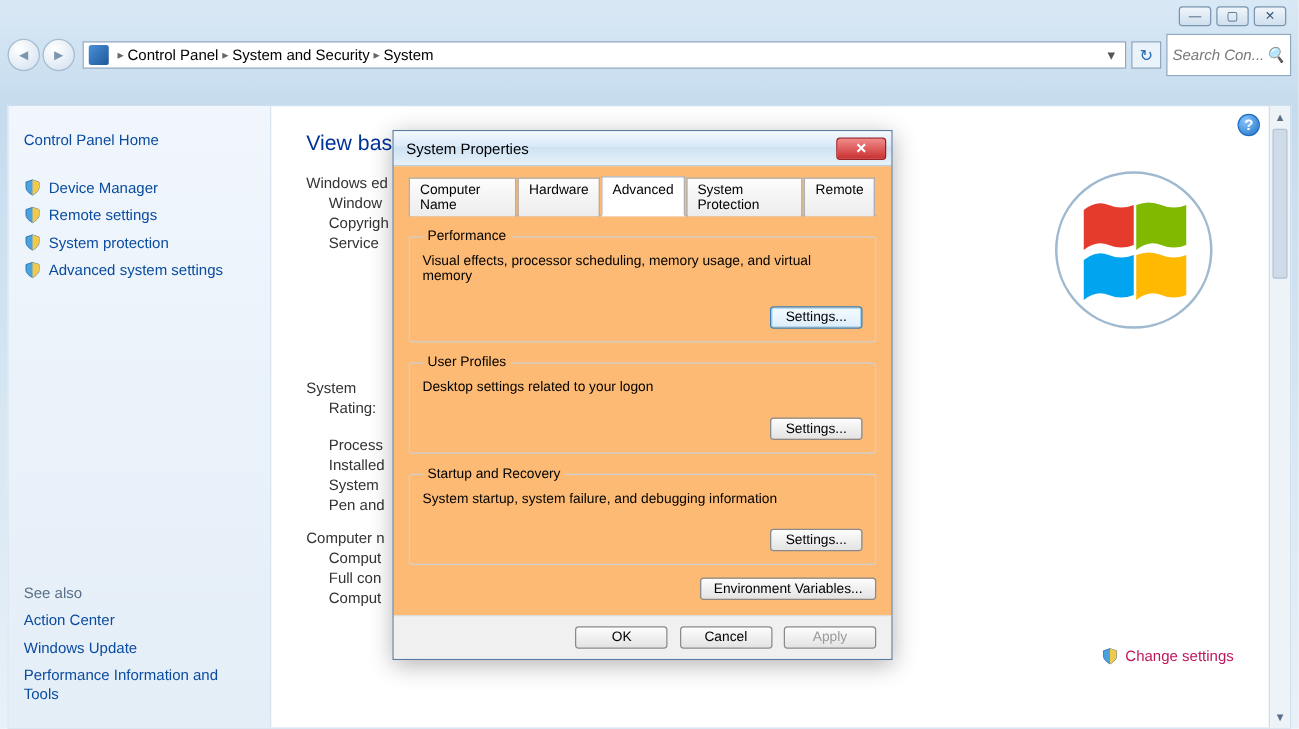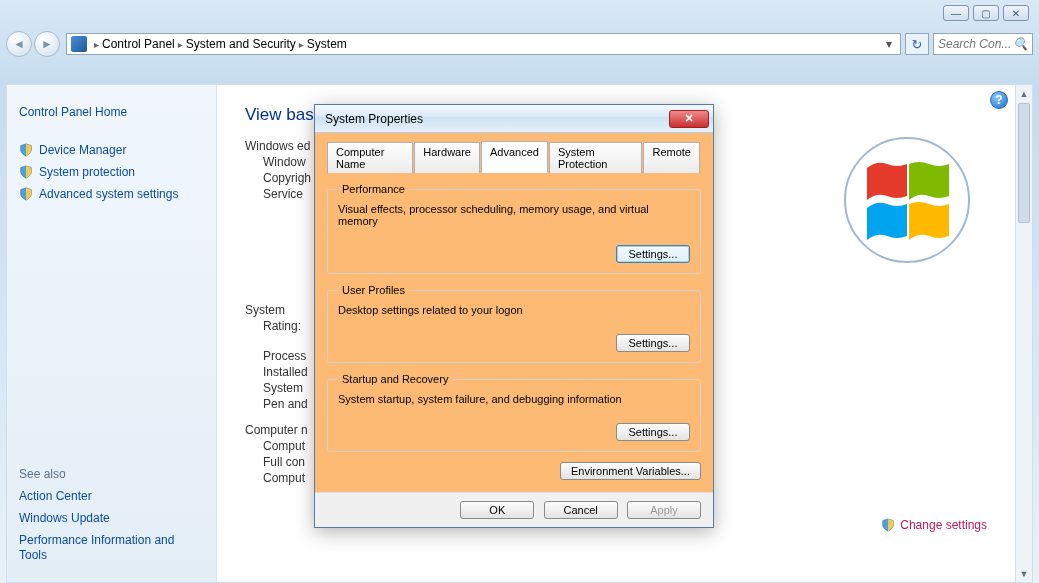--- a/index.html
+++ b/index.html
@@ -8,21 +8,21 @@
   .window-controls { position: absolute; top: 5px; right: 10px; display: flex; gap: 4px; }
   .wc-btn { width: 26px; height: 16px; border: 1px solid #7a96b0; border-radius: 3px; background: linear-gradient(to bottom, #f0f5fa, #d0dfee); display: flex; align-items: center; justify-content: center; font-size: 10px; color: #3a5a78; cursor: default; }
   
   .nav-row { position: absolute; top: 30px; left: 0; right: 0; height: 28px; display: flex; align-items: center; padding: 0 6px; }
   .nav-btn { width: 26px; height: 26px; border: 1px solid #a5bcd0; border-radius: 50%; background: radial-gradient(circle at 35% 30%, #fff, #d0dfee); margin-right: 2px; display: flex; align-items: center; justify-content: center; }
   .breadcrumb { flex: 1; height: 22px; background: #fff; border: 1px solid #8ea7bf; display: flex; align-items: center; padding: 0 4px; margin: 0 4px; }
   .bc-icon { width: 16px; height: 16px; background: linear-gradient(135deg,#4a90d9,#1e5799); margin-right: 4px; border-radius: 2px; }
   .bc-sep { margin: 0 3px; color: #666; font-size: 10px; }
   .bc-drop { width: 14px; text-align: center; color: #555; cursor: default; }
   .refresh-btn { width: 24px; height: 22px; border: 1px solid #8ea7bf; background: #eaf2fa; display: flex; align-items: center; justify-content: center; color: #2a6bb3; font-size: 13px; margin-right: 4px; }
-  .search { width: 100px; height: 22px; border: 1px solid #8ea7bf; background: #fff; display: flex; align-items: center; padding: 0 4px; color: #777; font-style: italic; justify-content: space-between; }
+  .search { width: 100px; height: 34px; border: 1px solid #8ea7bf; background: #fff; display: flex; align-items: center; padding: 0 4px; color: #777; font-style: italic; justify-content: space-between; }
   
   .menu-bar { position: absolute; top: 60px; left: 6px; right: 6px; height: 22px; background: linear-gradient(to bottom, #f7fbff, #e5eef7); border: 1px solid #d0dfee; display: flex; align-items: center; padding: 0 8px; gap: 14px; margin-top: 24px; }
   
   .main { position: absolute; top: 84px; left: 6px; right: 6px; bottom: 0; display: flex; background: #fff; border: 1px solid #d0dfee; }
   .sidebar { width: 210px; background: linear-gradient(to bottom, #f0f6fc 0%, #e4eef7 100%); padding: 16px 10px; border-right: 1px solid #d8e4ef; display: flex; flex-direction: column; }
   .sidebar-link { color: #0a4b9f; padding: 4px 2px; display: flex; align-items: center; gap: 6px; cursor: default; }
   .sidebar-gap { flex: 1; }
   .sidebar-muted { color: #5a7088; padding: 4px 2px; }
   .content { flex: 1; padding: 20px 28px; position: relative; color: #333; }
   .content h2 { color: #003399; font-weight: normal; font-size: 17px; margin-bottom: 14px; }
@@ -106,20 +106,27 @@
           <path d="M8 1 L14 3 V8 C14 12 8 15 8 15 C8 15 2 12 2 8 V3 Z" fill="#4aa3df" stroke="#1e5799" stroke-width="0.6"></path>
           <path d="M8 1 L8 15 C8 15 14 12 14 8 V3 Z" fill="#f2c94c"></path>
         </svg>
       <span>Device Manager</span>
     </div>
     <div class="sidebar-link">
       <svg class="shield-svg" viewBox="0 0 16 16">
           <path d="M8 1 L14 3 V8 C14 12 8 15 8 15 C8 15 2 12 2 8 V3 Z" fill="#4aa3df" stroke="#1e5799" stroke-width="0.6"></path>
           <path d="M8 1 L8 15 C8 15 14 12 14 8 V3 Z" fill="#f2c94c"></path>
         </svg>
+      <span>Remote settings</span>
+    </div>
+    <div class="sidebar-link">
+      <svg class="shield-svg" viewBox="0 0 16 16">
+          <path d="M8 1 L14 3 V8 C14 12 8 15 8 15 C8 15 2 12 2 8 V3 Z" fill="#4aa3df" stroke="#1e5799" stroke-width="0.6"></path>
+          <path d="M8 1 L8 15 C8 15 14 12 14 8 V3 Z" fill="#f2c94c"></path>
+        </svg>
       <span>System protection</span>
     </div>
     <div class="sidebar-link">
       <svg class="shield-svg" viewBox="0 0 16 16">
           <path d="M8 1 L14 3 V8 C14 12 8 15 8 15 C8 15 2 12 2 8 V3 Z" fill="#4aa3df" stroke="#1e5799" stroke-width="0.6"></path>
           <path d="M8 1 L8 15 C8 15 14 12 14 8 V3 Z" fill="#f2c94c"></path>
         </svg>
       <span>Advanced system settings</span>
     </div>
     <div class="sidebar-gap"></div>

